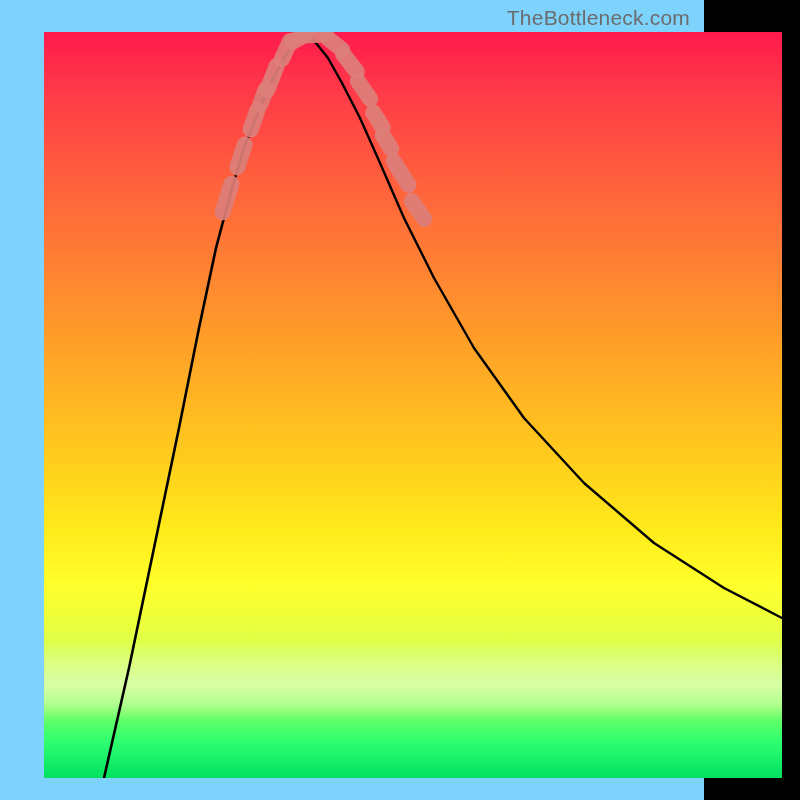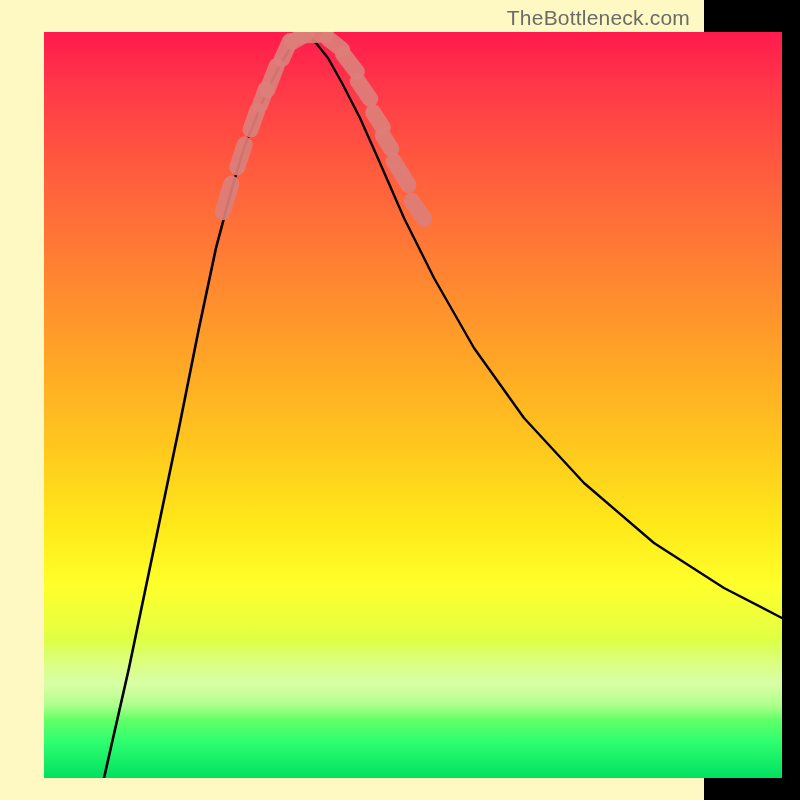--- a/index.html
+++ b/index.html
@@ -8,21 +8,21 @@
     width: 800px;
     height: 800px;
     overflow: hidden;
     background: #000;
     font-family: Arial, Helvetica, sans-serif;
   }
   .frame {
     position: relative;
     width: 704px;
     height: 800px;
-    background: #fef9c3;
+    background: #7dd3fc;
   }
   .plot {
     position: absolute;
     left: 44px;
     top: 32px;
     width: 738px;
     height: 746px;
     
     background: linear-gradient(
       to bottom,

